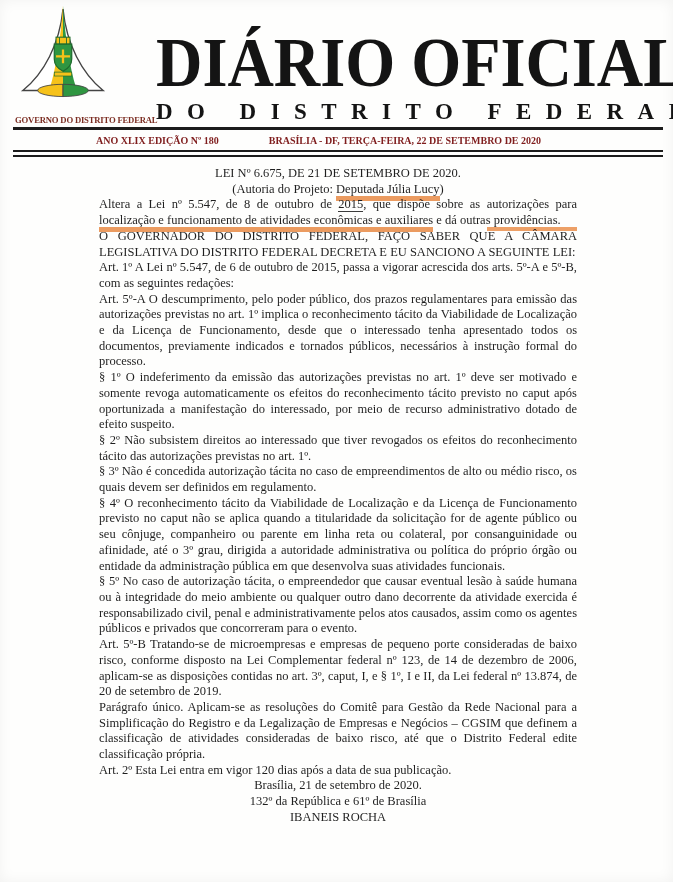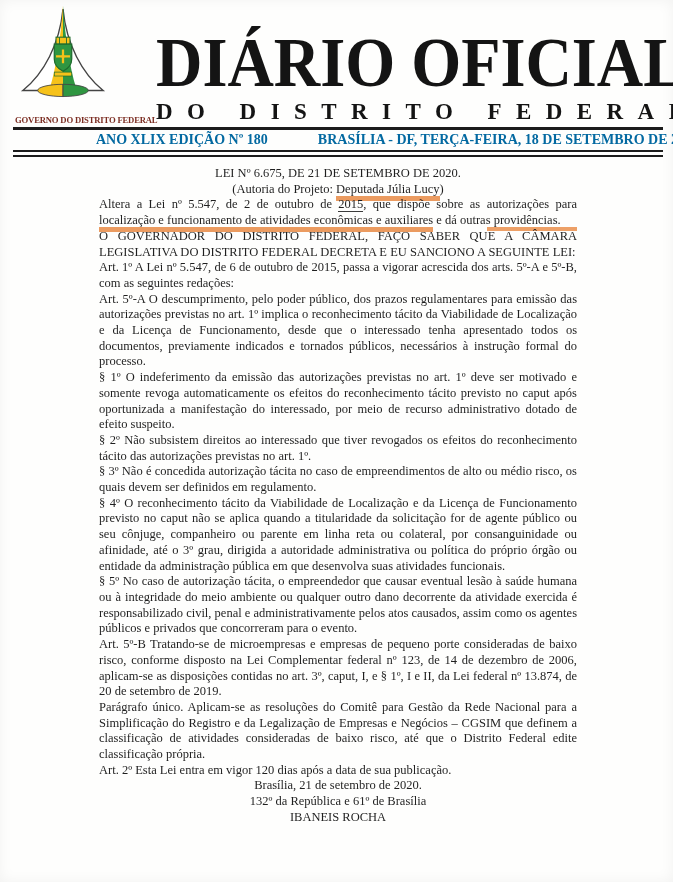--- a/index.html
+++ b/index.html
@@ -18,21 +18,21 @@
     margin-top:1px; font-weight:bold; font-size:9.2px; color:#7b2d22;
     white-space:nowrap; transform:scaleX(.94); transform-origin:center;
     letter-spacing:-0.2px;
   }
   .title-col { position:absolute; left:134px; top:20px; width:536px;margin-left:20px; }
   .title-col svg { display:block; }
   .rule-single { height:3px; background:#1c1c1c; margin:0 10px 0 13px; }
   .edition-row {
     display:flex; align-items:center; height:20px;
     padding-left:96px; gap:50px;
-    font-weight:bold; font-size:14px; color:#0369a1; white-space:nowrap;
+    font-weight:bold; font-size:10px; color:#7f1d1d; white-space:nowrap;
   }
   .rule-double { height:7px; border-top:2px solid #1c1c1c; border-bottom:2px solid #1c1c1c; margin:0 10px 0 13px; }
   
   .law-body {
     width:478px; margin:9px 0 0 99px;
     font-size:12.5px; line-height:15.7px; text-align:justify;
   }
   .law-body p { margin:0; }
   .center { text-align:center;font-family:Liberation Serif, serif; }
   .seg-highlight { border-bottom:4px solid rgba(235,152,90,.92); padding-bottom:16px; }
@@ -78,29 +78,29 @@
       <svg width="536" height="27">
         <text x="2" y="21" font-family="Liberation Serif, serif" font-size="23" font-weight="bold" fill="#141414" textLength="528" lengthAdjust="spacing">DO DISTRITO FEDERAL</text>
       </svg>
     </div>
   </header>
 
   <div class="rule-single"></div>
 
   <div class="edition-row">
     <span>ANO XLIX EDIÇÃO Nº 180</span>
-    <span>BRASÍLIA - DF, TERÇA-FEIRA, 18 DE SETEMBRO DE 2020</span>
+    <span>BRASÍLIA - DF, TERÇA-FEIRA, 22 DE SETEMBRO DE 2020</span>
   </div>
 
   <div class="rule-double"></div>
 
   <main class="law-body">
     <p class="center">LEI Nº 6.675, DE 21 DE SETEMBRO DE 2020.</p>
     <p class="center"><span>(Autoria do Projeto: </span><span class="seg-highlight-thick">Deputada Júlia Lucy</span><span>)</span></p>
-    <p><span>Altera a Lei nº 5.547, de 2 de outubro de </span><span class="seg-underline-dark">2015</span><span>, que dispõe sobre as </span><span class="seg-highlight">autorizações para</span><span> </span><span class="seg-highlight-thick">localização e funcionamento de atividades econômicas e auxiliares</span><span> e dá outras providências.</span></p>
+    <p><span>Altera a Lei nº 5.547, de 8 de outubro de </span><span class="seg-underline-dark">2015</span><span>, que dispõe sobre as </span><span class="seg-highlight">autorizações para</span><span> </span><span class="seg-highlight-thick">localização e funcionamento de atividades econômicas e auxiliares</span><span> e dá outras providências.</span></p>
 
     <p>O GOVERNADOR DO DISTRITO FEDERAL, FAÇO SABER QUE A CÂMARA LEGISLATIVA DO DISTRITO FEDERAL DECRETA E EU SANCIONO A SEGUINTE LEI:</p>
     <p>Art. 1º A Lei nº 5.547, de 6 de outubro de 2015, passa a vigorar acrescida dos arts. 5º-A e 5º-B, com as seguintes redações:</p>
     <p>Art. 5º-A O descumprimento, pelo poder público, dos prazos regulamentares para emissão das autorizações previstas no art. 1º implica o reconhecimento tácito da Viabilidade de Localização e da Licença de Funcionamento, desde que o interessado tenha apresentado todos os documentos, previamente indicados e tornados públicos, necessários à instrução formal do processo.</p>
     <p>§ 1º O indeferimento da emissão das autorizações previstas no art. 1º deve ser motivado e somente revoga automaticamente os efeitos do reconhecimento tácito previsto no caput após oportunizada a manifestação do interessado, por meio de recurso administrativo dotado de efeito suspeito.</p>
     <p>§ 2º Não subsistem direitos ao interessado que tiver revogados os efeitos do reconhecimento tácito das autorizações previstas no art. 1º.</p>
     <p>§ 3º Não é concedida autorização tácita no caso de empreendimentos de alto ou médio risco, os quais devem ser definidos em regulamento.</p>
     <p>§ 4º O reconhecimento tácito da Viabilidade de Localização e da Licença de Funcionamento previsto no caput não se aplica quando a titularidade da solicitação for de agente público ou seu cônjuge, companheiro ou parente em linha reta ou colateral, por consanguinidade ou afinidade, até o 3º grau, dirigida a autoridade administrativa ou política do próprio órgão ou entidade da administração pública em que desenvolva suas atividades funcionais.</p>
     <p>§ 5º No caso de autorização tácita, o empreendedor que causar eventual lesão à saúde humana ou à integridade do meio ambiente ou qualquer outro dano decorrente da atividade exercida é responsabilizado civil, penal e administrativamente pelos atos causados, assim como os agentes públicos e privados que concorreram para o evento.</p>
     <p>Art. 5º-B Tratando-se de microempresas e empresas de pequeno porte consideradas de baixo risco, conforme disposto na Lei Complementar federal nº 123, de 14 de dezembro de 2006, aplicam-se as disposições contidas no art. 3º, caput, I, e § 1º, I e II, da Lei federal nº 13.874, de 20 de setembro de 2019.</p>

